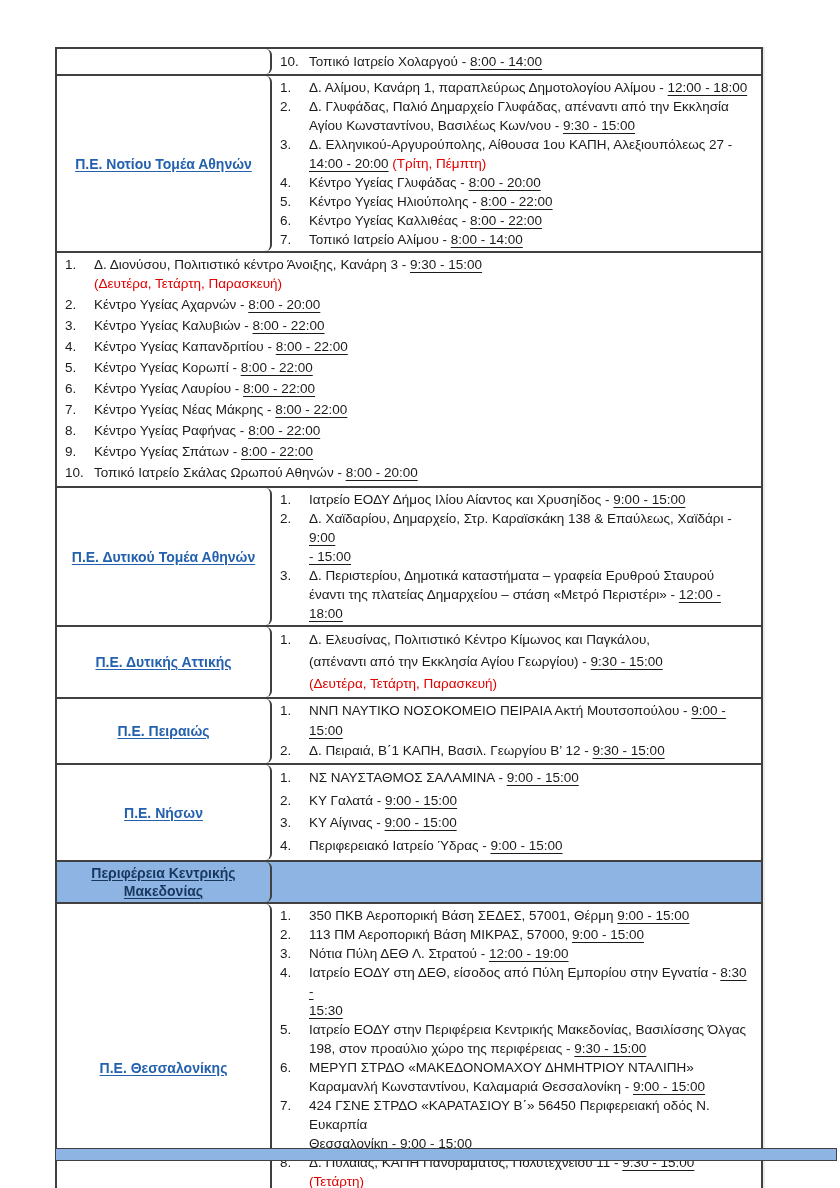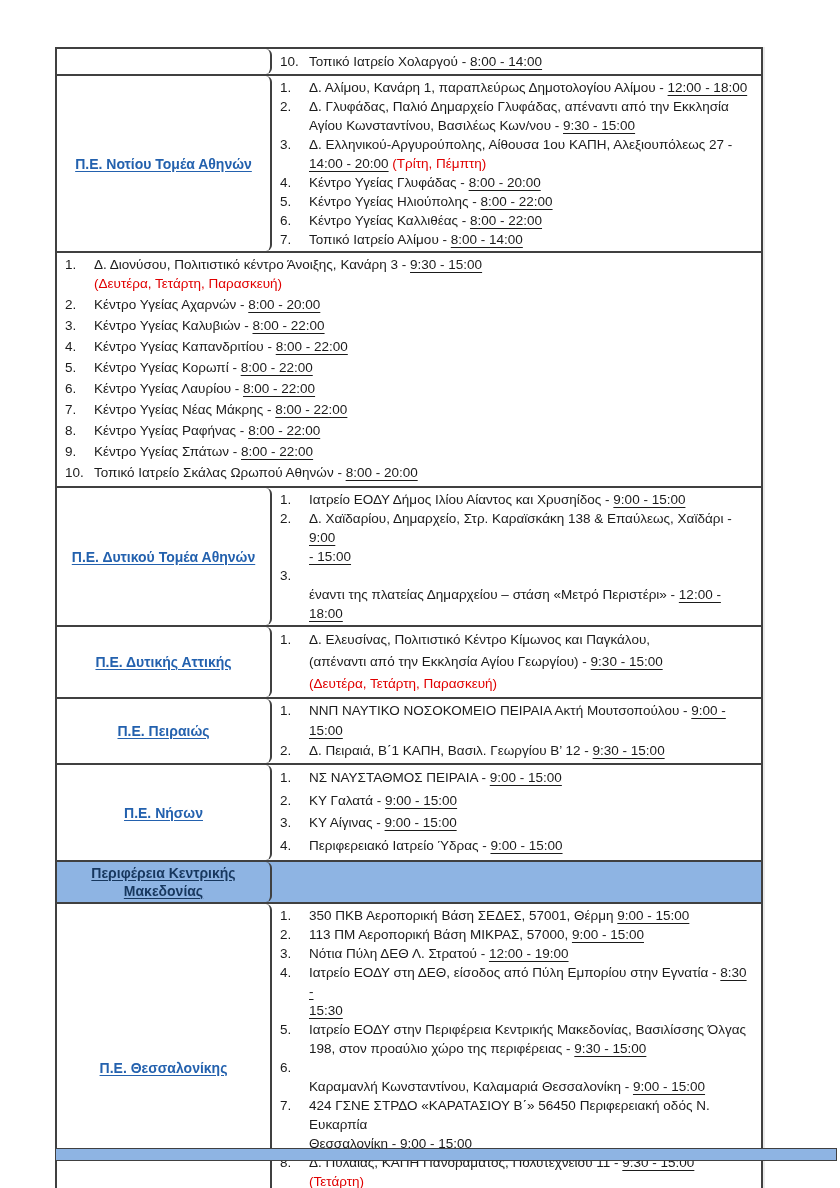--- a/index.html
+++ b/index.html
@@ -154,21 +154,21 @@
           <div class="it">
             <div class="num">1.</div>
             <div class="body"><span>Ιατρείο ΕΟΔΥ Δήμος Ιλίου Αίαντος και Χρυσηίδος - </span><span class="hrs">9:00 - 15:00</span></div>
           </div>
           <div class="it">
             <div class="num">2.</div>
             <div class="body"><span>Δ. Χαϊδαρίου, Δημαρχείο, Στρ. Καραϊσκάκη 138 &amp; Επαύλεως, Χαϊδάρι - </span><span class="hrs">9:00</span><br><span class="hrs">- 15:00</span></div>
           </div>
           <div class="it">
             <div class="num">3.</div>
-            <div class="body"><br><span>έναντι της πλατείας Δημαρχείου – στάση «Μετρό Περιστέρι» - </span><span class="hrs">12:00 -</span><br><span class="hrs">18:00</span></div>
+            <div class="body"><span>Δ. Περιστερίου, Δημοτικά καταστήματα – γραφεία Ερυθρού Σταυρού</span><br><span>έναντι της πλατείας Δημαρχείου – στάση «Μετρό Περιστέρι» - </span><span class="hrs">12:00 -</span><br><span class="hrs">18:00</span></div>
           </div>
         </div>
       </div>
       <div class="row row-4">
         <div class="cell-left">
           <div class="region-label">Π.Ε. Δυτικής Αττικής</div>
         </div>
         <div class="cell-right">
           <div class="it">
             <div class="num">1.</div>
@@ -191,21 +191,21 @@
           </div>
         </div>
       </div>
       <div class="row row-6">
         <div class="cell-left">
           <div class="region-label">Π.Ε. Νήσων</div>
         </div>
         <div class="cell-right">
           <div class="it">
             <div class="num">1.</div>
-            <div class="body"><span>ΝΣ ΝΑΥΣΤΑΘΜΟΣ ΠΕΙΡΑΙΑ - </span><span class="hrs">9:00 - 15:00</span></div>
+            <div class="body"><span>ΝΣ ΝΑΥΣΤΑΘΜΟΣ ΣΑΛΑΜΙΝΑ - </span><span class="hrs">9:00 - 15:00</span></div>
           </div>
           <div class="it">
             <div class="num">2.</div>
             <div class="body"><span>ΚΥ Γαλατά - </span><span class="hrs">9:00 - 15:00</span></div>
           </div>
           <div class="it">
             <div class="num">3.</div>
             <div class="body"><span>ΚΥ Αίγινας - </span><span class="hrs">9:00 - 15:00</span></div>
           </div>
           <div class="it">
@@ -240,21 +240,21 @@
           <div class="it">
             <div class="num">4.</div>
             <div class="body"><span>Ιατρείο ΕΟΔΥ στη ΔΕΘ, είσοδος από Πύλη Εμπορίου στην Εγνατία - </span><span class="hrs">8:30 -</span><br><span class="hrs">15:30</span></div>
           </div>
           <div class="it">
             <div class="num">5.</div>
             <div class="body"><span>Ιατρείο ΕΟΔΥ στην Περιφέρεια Κεντρικής Μακεδονίας, Βασιλίσσης Όλγας</span><br><span>198, στον προαύλιο χώρο της περιφέρειας - </span><span class="hrs">9:30 - 15:00</span></div>
           </div>
           <div class="it">
             <div class="num">6.</div>
-            <div class="body"><br><span>Καραμανλή Κωνσταντίνου, Καλαμαριά Θεσσαλονίκη - </span><span class="hrs">9:00 - 15:00</span></div>
+            <div class="body"><span>ΜΕΡΥΠ ΣΤΡΔΟ «ΜΑΚΕΔΟΝΟΜΑΧΟΥ ΔΗΜΗΤΡΙΟΥ ΝΤΑΛΙΠΗ»</span><br><span>Καραμανλή Κωνσταντίνου, Καλαμαριά Θεσσαλονίκη - </span><span class="hrs">9:00 - 15:00</span></div>
           </div>
           <div class="it">
             <div class="num">7.</div>
             <div class="body"><span>424 ΓΣΝΕ ΣΤΡΔΟ «ΚΑΡΑΤΑΣΙΟΥ Β΄» 56450 Περιφερειακή οδός Ν. Ευκαρπία</span><br><span>Θεσσαλονίκη - </span><span class="hrs">9:00 - 15:00</span></div>
           </div>
           <div class="it">
             <div class="num">8.</div>
             <div class="body"><span>Δ. Πυλαίας, ΚΑΠΗ Πανοράματος, Πολυτεχνείου 11 - </span><span class="hrs">9:30 - 15:00</span><span> </span><span class="red">(Τετάρτη)</span></div>
           </div>
           <div class="it">

